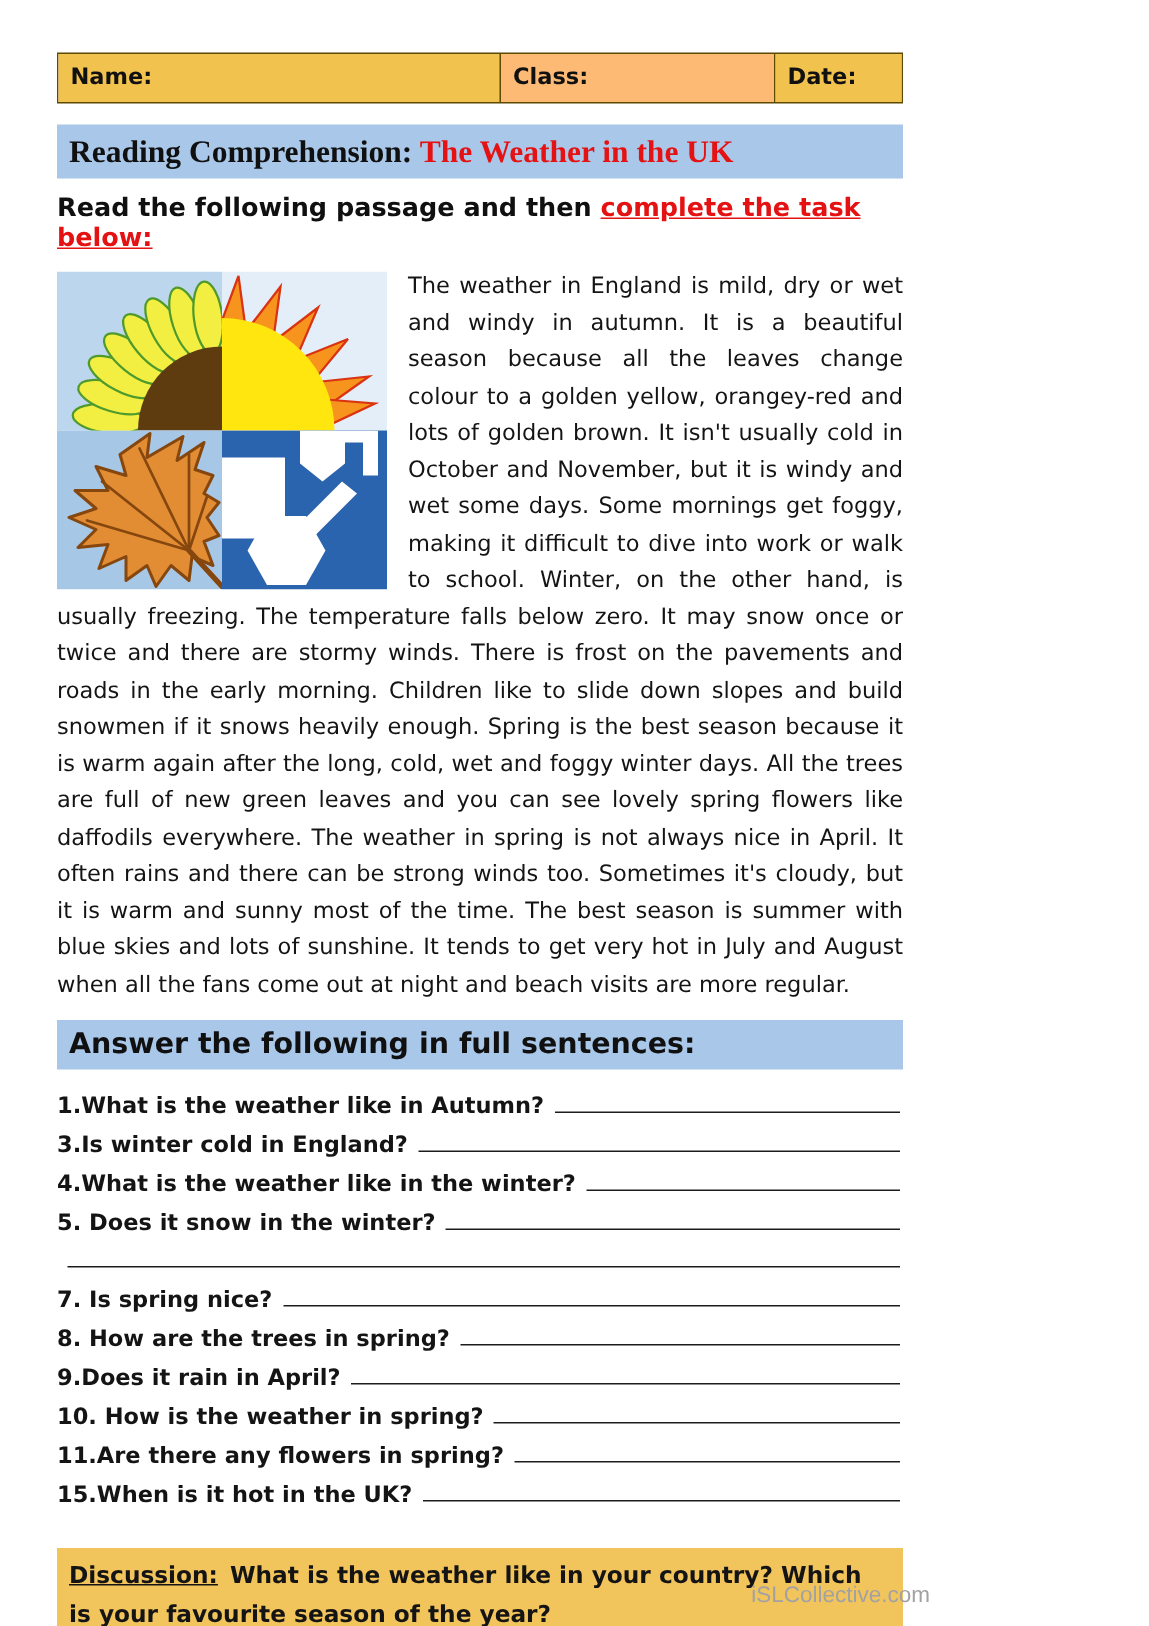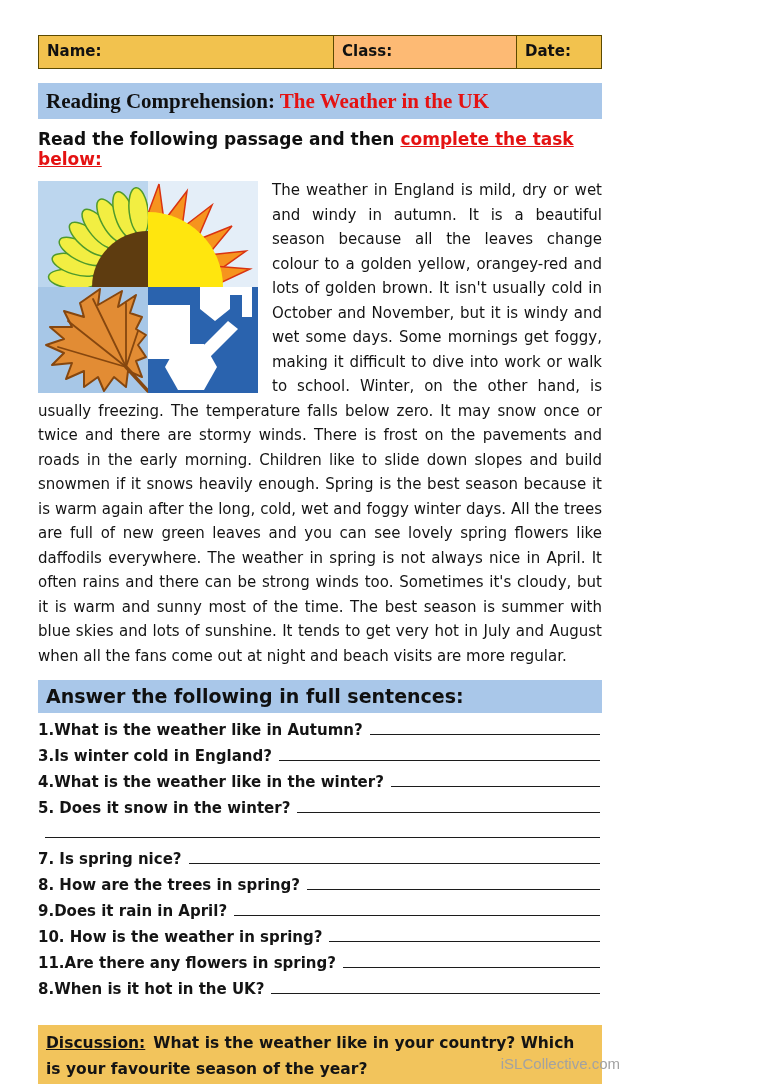--- a/index.html
+++ b/index.html
@@ -20,21 +20,21 @@
   .title-banner { height:36px; line-height:36px; font-size:21px; font-weight:bold; color:#101010;font-family:Liberation Serif, serif; }
   .title-red { color:#e41212; }
   .questions-banner { height:33px; line-height:33px; font-size:19px; font-weight:bold; color:#101010; margin-top:12px; }
 
   .instruction { margin-top:10px; font-size:17px; font-weight:bold; color:#101010; }
   .task-link { color:#e41212; text-decoration:underline; cursor:pointer; }
 
   .passage { margin-top:9px; font-size:15px; line-height:24.5px; color:#141414; text-align:justify; }
   .seasons-img { float:left; width:220px; height:212px; margin:3px 14px 4px 0; }
 
-  .questions { }
+  .questions { margin-top:7px; }
   .q-row { display:flex; align-items:flex-end; height:25.9px; }
   .q-label { font-size:15px; font-weight:bold; color:#141414; white-space:nowrap; }
   .q-blank { flex:1; border-bottom:1.6px solid #1c1c1c; margin:0 2px 4px 7px; height:1px; }
 
   .discussion { margin-top:27px; background:#f2c45c; padding:5px 10px 7px 8px; font-size:15.5px; font-weight:bold; line-height:26px; color:#141414; }
   .disc-label { text-decoration:underline; margin-right:8px; }
 
   .footer { position:absolute; right:20px; bottom:12px; font-family:"Liberation Sans", sans-serif; font-size:15px; color:#a2a2a2;margin-top:11px; }
 </style>
 </head>
@@ -170,21 +170,21 @@
       </div>
     <div class="q-row">
         <span class="q-label">10. How is the weather in spring?</span>
         <span class="q-blank"></span>
       </div>
     <div class="q-row">
         <span class="q-label">11.Are there any flowers in spring?</span>
         <span class="q-blank"></span>
       </div>
     <div class="q-row">
-        <span class="q-label">8.When is it hot in the UK?</span>
+        <span class="q-label">15.When is it hot in the UK?</span>
         <span class="q-blank"></span>
       </div>
   </div>
 
   <div class="discussion">
     <span class="disc-label">Discussion:</span><span>What is the weather like in your country? Which is your favourite season of the year?</span>
   </div>
 
   <div class="footer">
     <span>iSLCollective.com</span>

